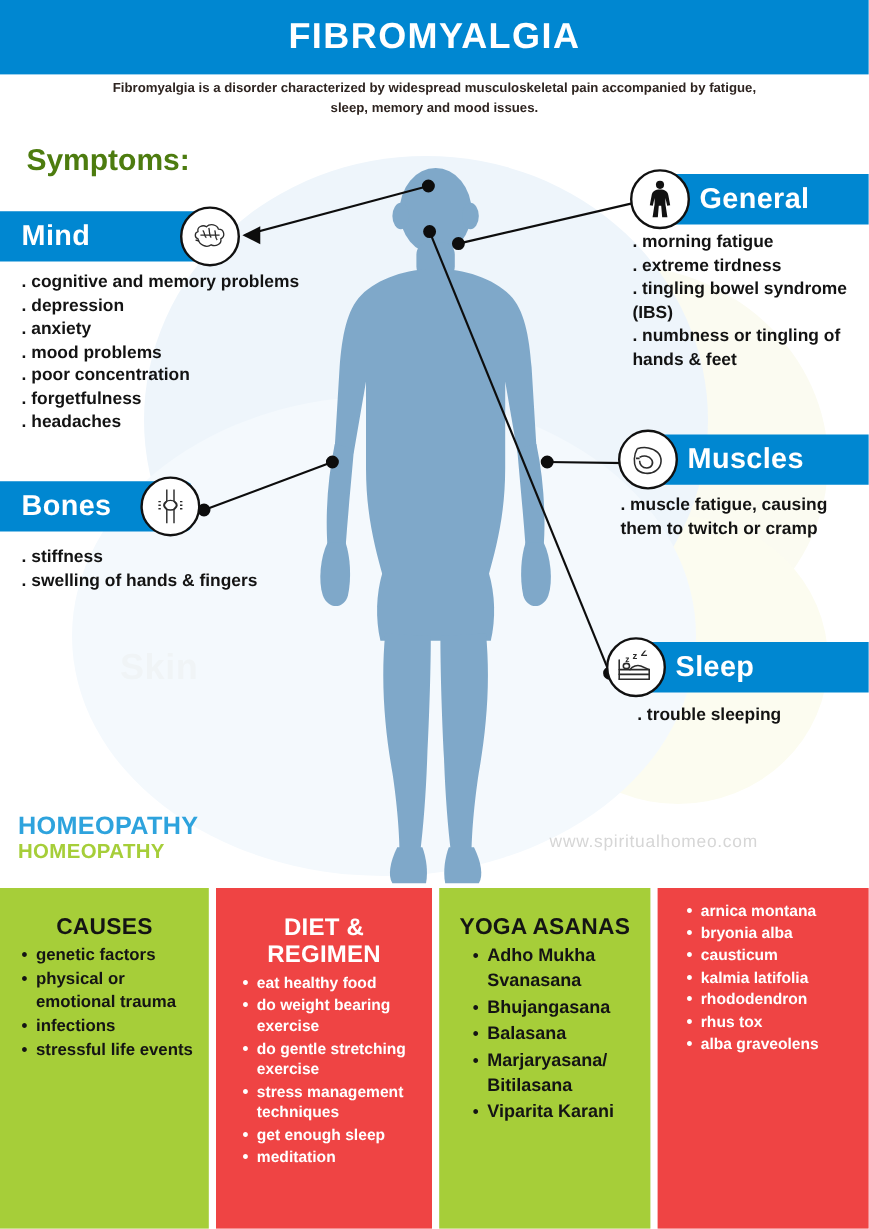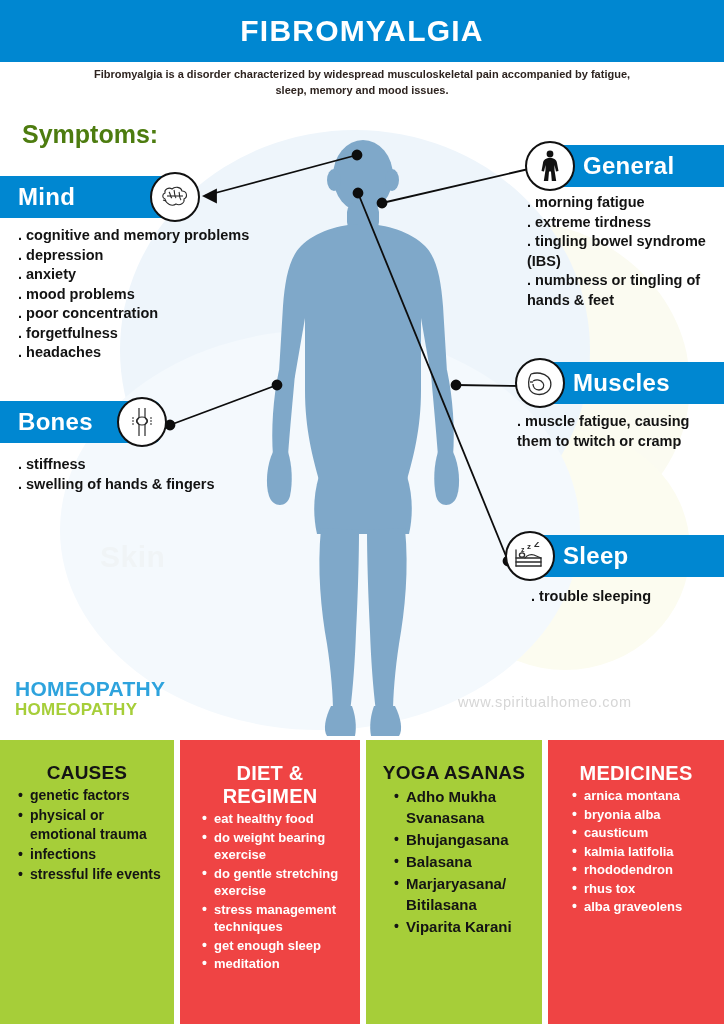--- a/index.html
+++ b/index.html
@@ -393,21 +393,20 @@
       <ul>
         <li>Adho Mukha Svanasana</li>
         <li>Bhujangasana</li>
         <li>Balasana</li>
         <li>Marjaryasana/ Bitilasana</li>
         <li>Viparita Karani</li>
       </ul>
     </div>
 
     <div class="col col-blue" id="col-3">
-      <div class="col-head">MEDICINES</div>
       <ul>
         <li>arnica montana</li>
         <li>bryonia alba</li>
         <li>causticum</li>
         <li>kalmia latifolia</li>
         <li>rhododendron</li>
         <li>rhus tox</li>
         <li>alba graveolens</li>
       </ul>
     </div>

